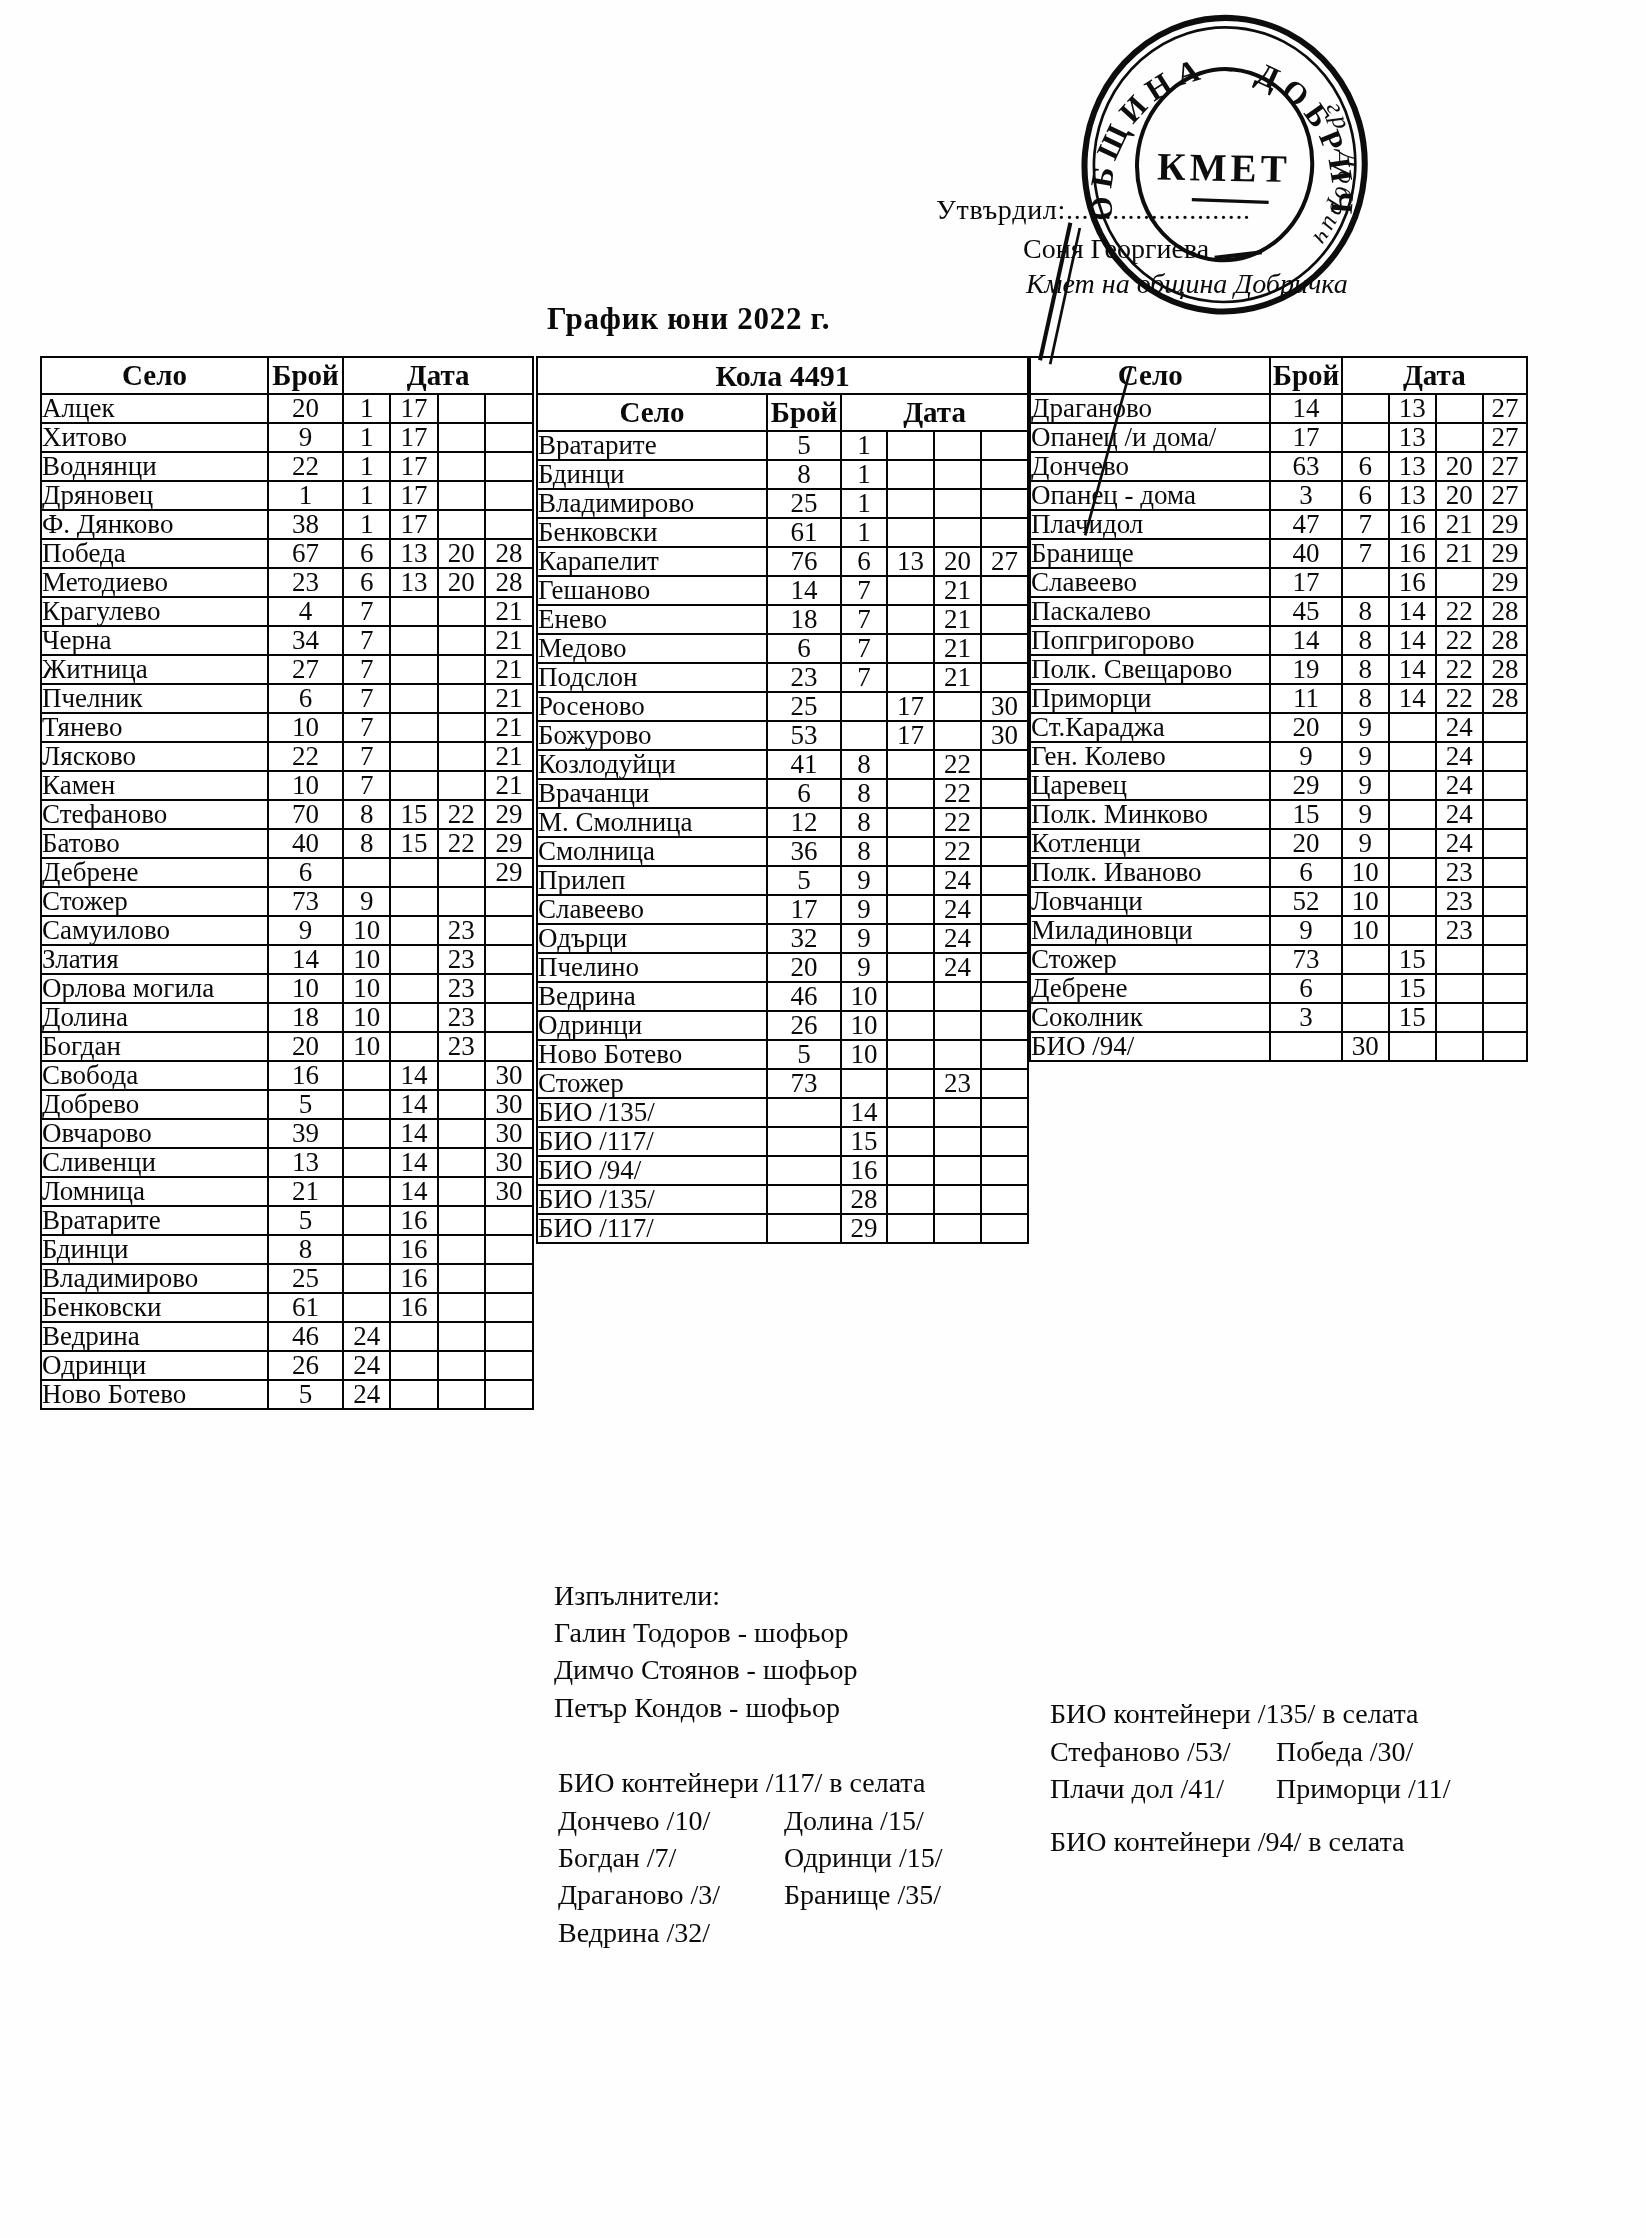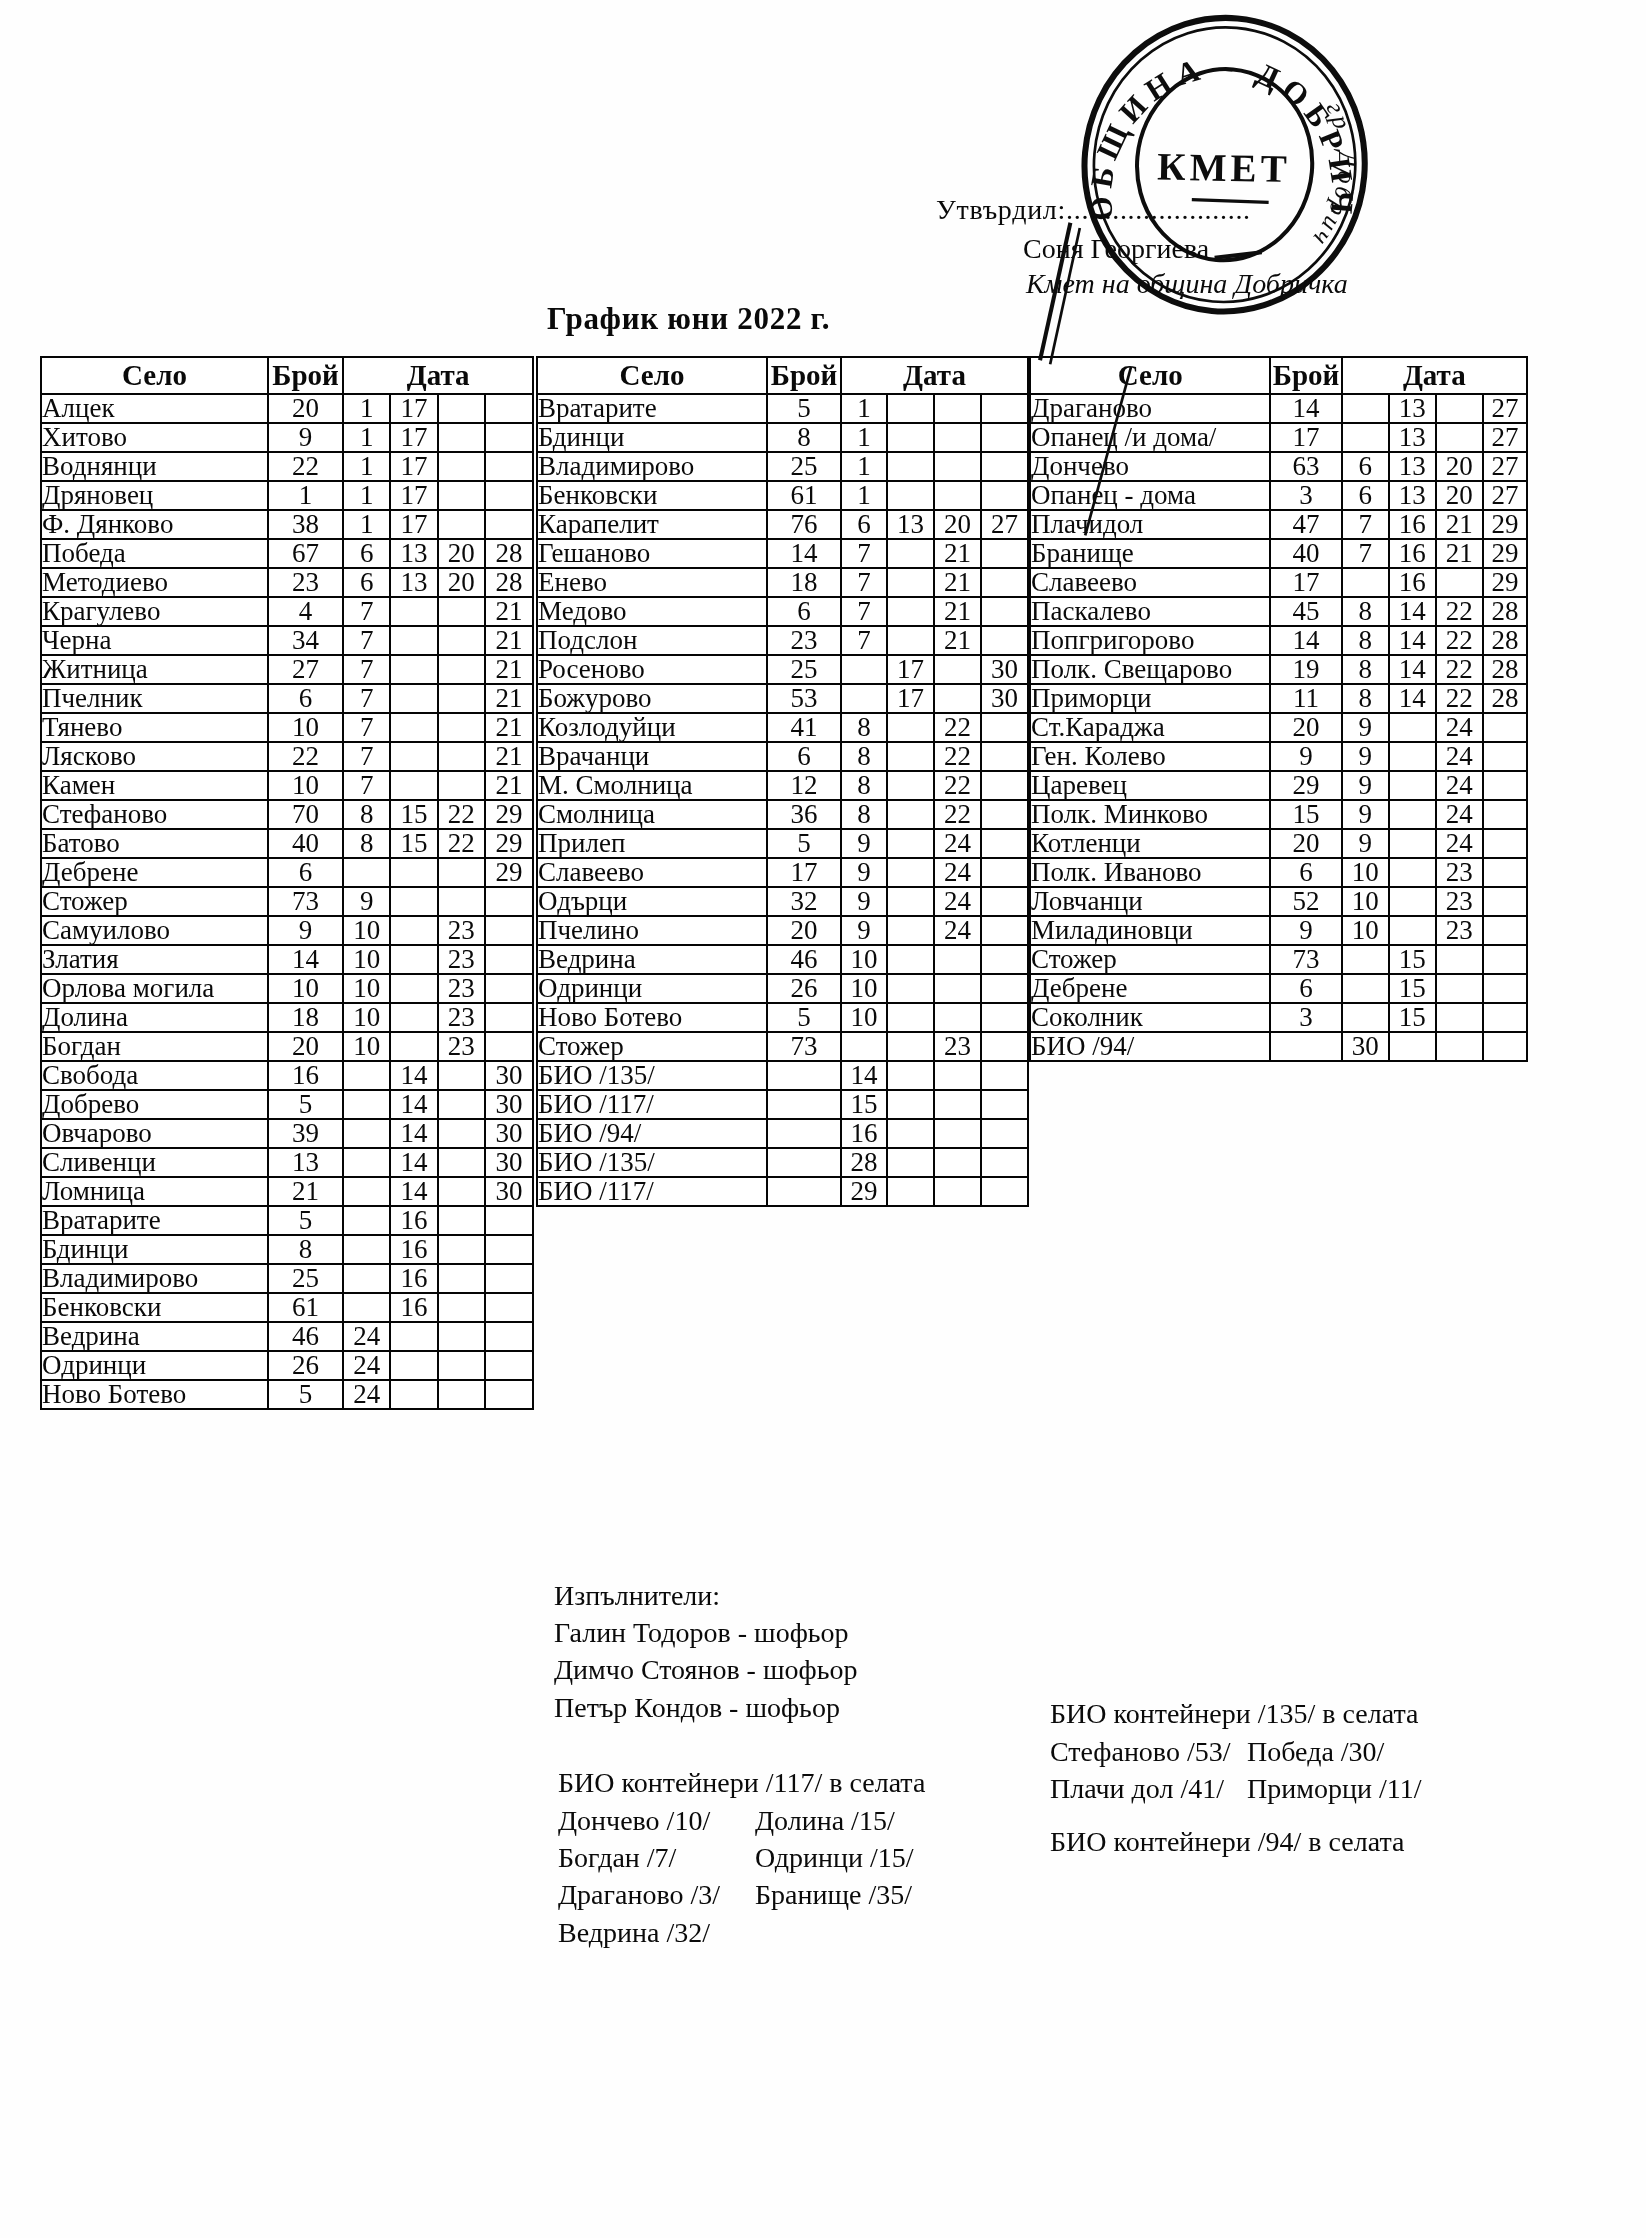--- a/index.html
+++ b/index.html
@@ -34,21 +34,21 @@
   tbody td{font-size:27px;line-height:1.0;}
   td.village{text-align:left;padding-left:6.7px;}
   td.count,td.date{text-align:center;}
   
   .performers{position:absolute;left:554px;top:1577px;font-size:28px;line-height:1.33;}
   .bio-block{position:absolute;font-size:28px;line-height:1.18;}
   .bio-117{left:558px;top:1766px;width:445px;}
   .bio-135{left:1050px;top:1697px;width:445px;}
   .bio-94{left:1050px;top:1825px;width:458px;}
   .bio-title{margin-bottom:5.4px;}
-  .bio-cols{display:flex;}
+  .bio-cols{display:flex;gap:29px;}
   .bio-col1{width:197px;}
   .bio-col2{width:216px;}
   .bio-col1 div,.bio-col2 div{margin-bottom:4px;}
   
   .pen-overlay{position:absolute;left:0;top:0;width:1646px;height:2239px;pointer-events:none;}
 </style>
 </head>
 <body>
 
 <div class="page">
@@ -382,20 +382,23 @@
   <table class="sched t2">
     <colgroup>
       <col style="width:230px">
         <col style="width:74px">
       <col style="width:46px">
         <col style="width:47px">
         <col style="width:47px">
         <col style="width:47px">
     </colgroup>
     <thead>
+      <tr class="car-title">
+        <th colspan="6">Кола 4491</th>
+      </tr>
       <tr class="col-head">
         <th>Село</th>
         <th>Брой</th>
         <th colspan="4">Дата</th>
       </tr>
     </thead>
     <tbody id="tbody-1">
         <tr>
           <td class="village">Вратарите</td>
           <td class="count">5</td>

